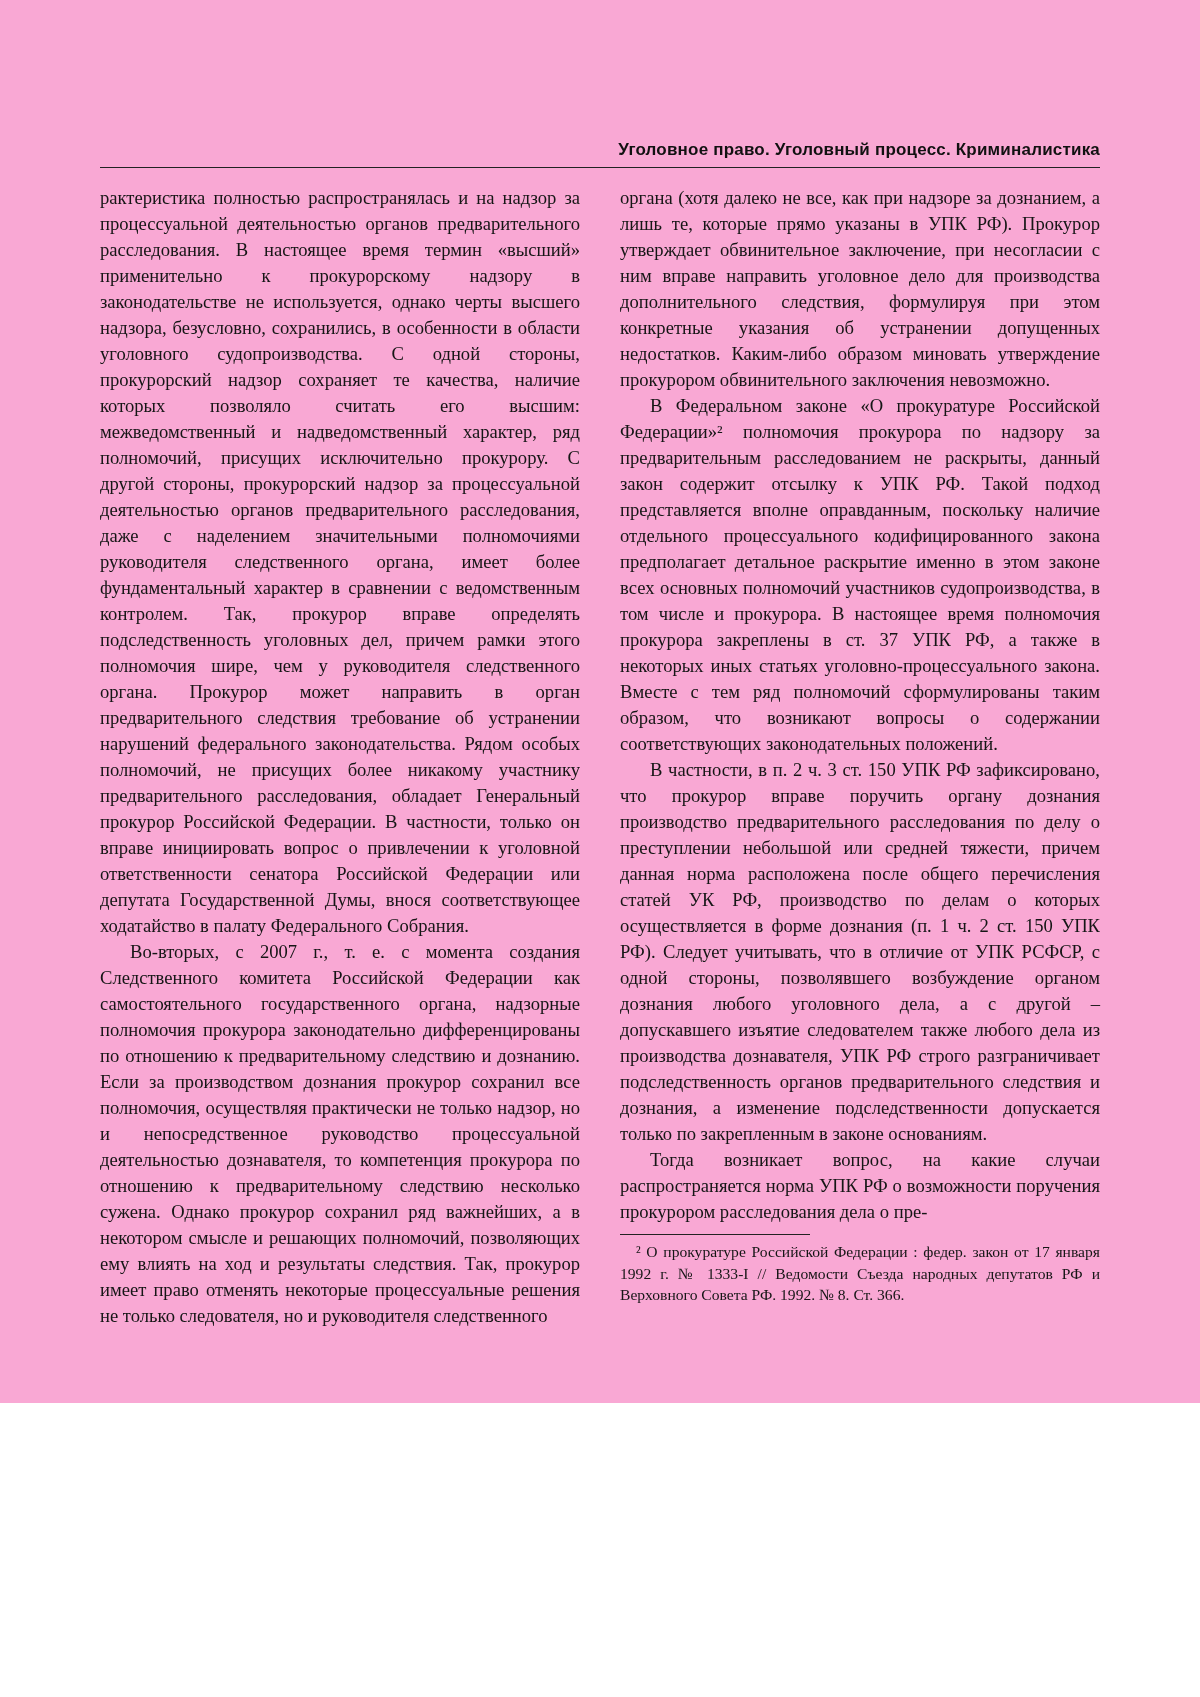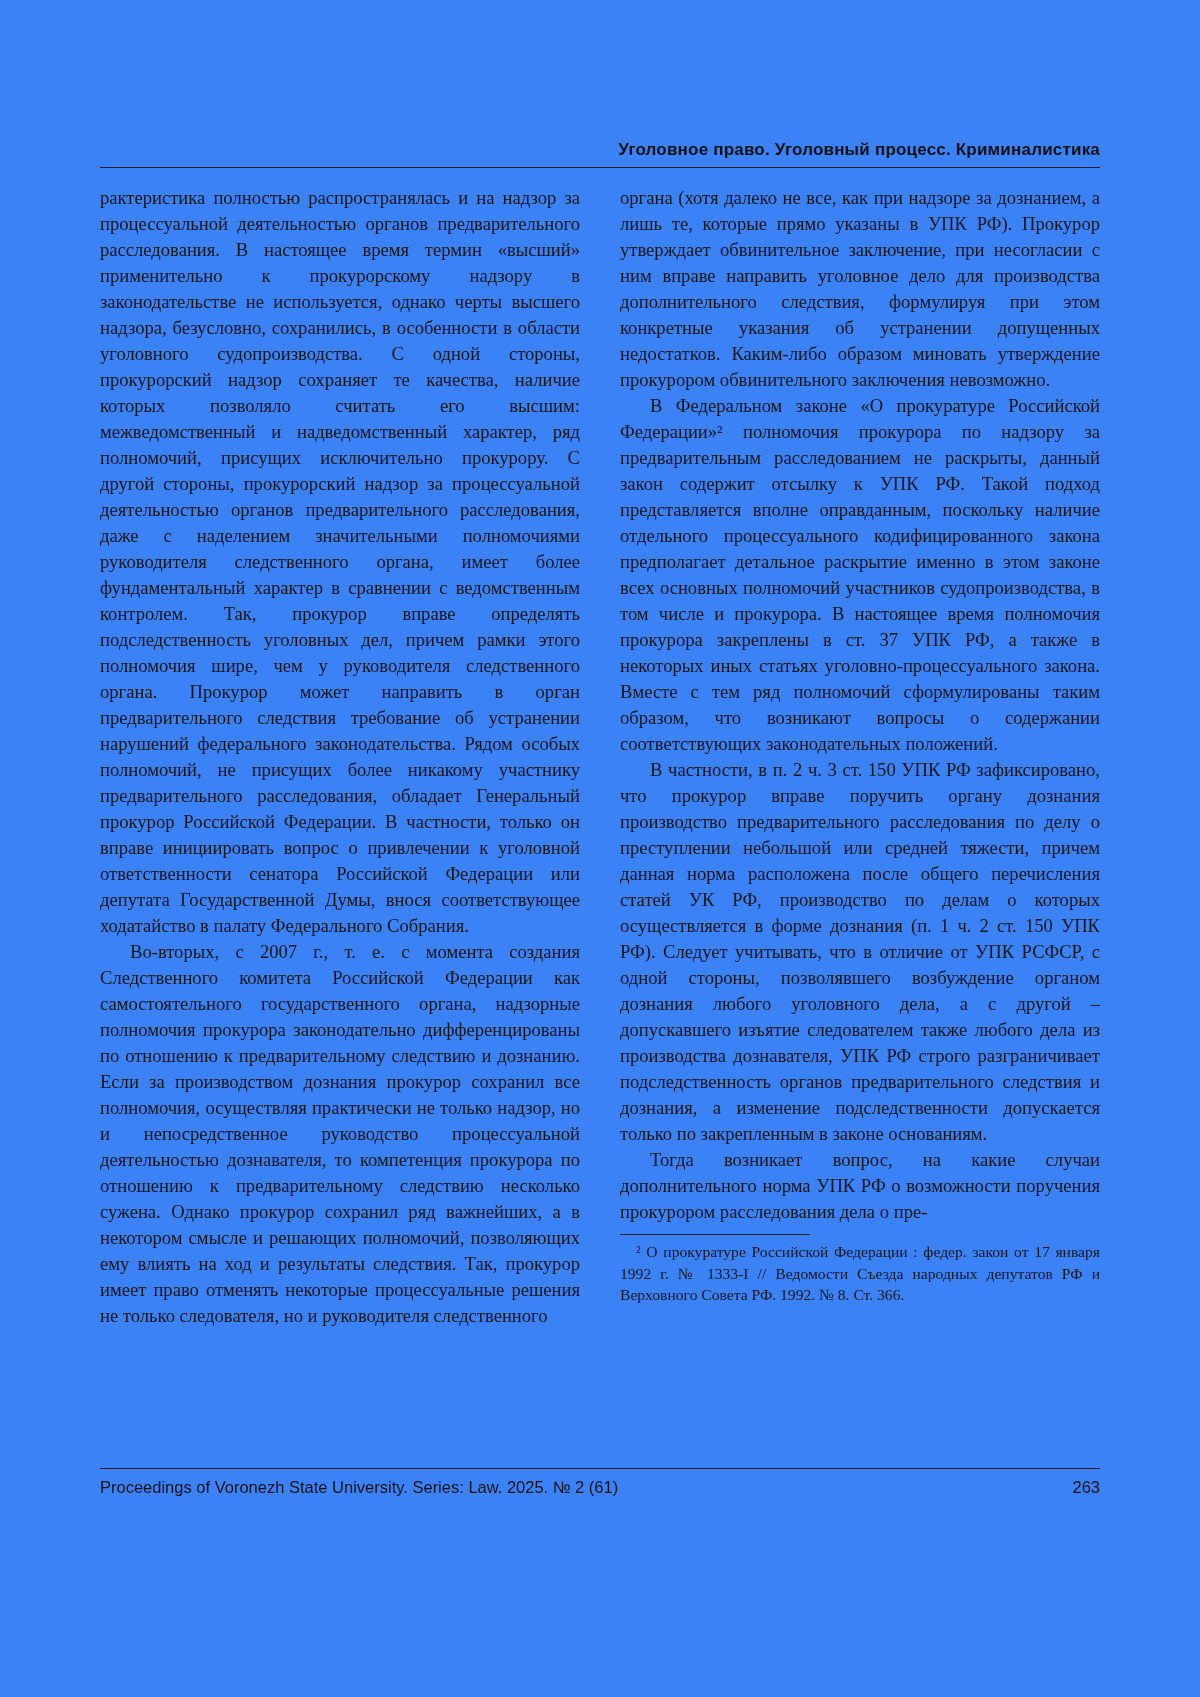--- a/index.html
+++ b/index.html
@@ -3,23 +3,23 @@
 <meta charset="utf-8">
 <style>
   html, body {
     margin: 0;
     padding: 0;
     background: #ffffff;
   }
   .page {
     position: relative;
     width: 1200px;
-    height: 1697px;
+    height: 1403px;
     margin: 0 auto;
-    background: #3b82f6;
+    background: #f9a8d4;
     box-sizing: border-box;
     padding: 140px 100px 0 100px;
     font-family: "Liberation Serif", serif;
     color: #161616;
     overflow: hidden;
   }
   .running-head {
     text-align: right;
     font-family: "Liberation Sans", sans-serif;
     font-weight: 700;
@@ -95,21 +95,21 @@
 
     <section class="col">
       <p class="para no-indent">рактеристика полностью распространялась и на надзор за процессуальной деятельностью органов предварительного расследования. В настоящее время термин «высший» применительно к прокурорскому надзору в законодательстве не используется, однако черты высшего надзора, безусловно, сохранились, в особенности в области уголовного судопроизводства. С одной стороны, прокурорский надзор сохраняет те качества, наличие которых позволяло считать его высшим: межведомственный и надведомственный характер, ряд полномочий, присущих исключительно прокурору. С другой стороны, прокурорский надзор за процессуальной деятельностью органов предварительного расследования, даже с наделением значительными полномочиями руководителя следственного органа, имеет более фундаментальный характер в сравнении с ведомственным контролем. Так, прокурор вправе определять подследственность уголовных дел, причем рамки этого полномочия шире, чем у руководителя следственного органа. Прокурор может направить в орган предварительного следствия требование об устранении нарушений федерального законодательства. Рядом особых полномочий, не присущих более никакому участнику предварительного расследования, обладает Генеральный прокурор Российской Федерации. В частности, только он вправе инициировать вопрос о привлечении к уголовной ответственности сенатора Российской Федерации или депутата Государственной Думы, внося соответствующее ходатайство в палату Федерального Собрания.</p>
       <p class="para">Во-вторых, с 2007 г., т. е. с момента создания Следственного комитета Российской Федерации как самостоятельного государственного органа, надзорные полномочия прокурора законодательно дифференцированы по отношению к предварительному следствию и дознанию. Если за производством дознания прокурор сохранил все полномочия, осуществляя практически не только надзор, но и непосредственное руководство процессуальной деятельностью дознавателя, то компетенция прокурора по отношению к предварительному следствию несколько сужена. Однако прокурор сохранил ряд важнейших, а в некотором смысле и решающих полномочий, позволяющих ему влиять на ход и результаты следствия. Так, прокурор имеет право отменять некоторые процессуальные решения не только следователя, но и руководителя следственного</p>
     </section>
 
     <section class="col">
       <p class="para no-indent">органа (хотя далеко не все, как при надзоре за дознанием, а лишь те, которые прямо указаны в УПК РФ). Прокурор утверждает обвинительное заключение, при несогласии с ним вправе направить уголовное дело для производства дополнительного следствия, формулируя при этом конкретные указания об устранении допущенных недостатков. Каким-либо образом миновать утверждение прокурором обвинительного заключения невозможно.</p>
       <p class="para">В Федеральном законе «О прокуратуре Российской Федерации»² полномочия прокурора по надзору за предварительным расследованием не раскрыты, данный закон содержит отсылку к УПК РФ. Такой подход представляется вполне оправданным, поскольку наличие отдельного процессуального кодифицированного закона предполагает детальное раскрытие именно в этом законе всех основных полномочий участников судопроизводства, в том числе и прокурора. В настоящее время полномочия прокурора закреплены в ст. 37 УПК РФ, а также в некоторых иных статьях уголовно-процессуального закона. Вместе с тем ряд полномочий сформулированы таким образом, что возникают вопросы о содержании соответствующих законодательных положений.</p>
       <p class="para">В частности, в п. 2 ч. 3 ст. 150 УПК РФ зафиксировано, что прокурор вправе поручить органу дознания производство предварительного расследования по делу о преступлении небольшой или средней тяжести, причем данная норма расположена после общего перечисления статей УК РФ, производство по делам о которых осуществляется в форме дознания (п. 1 ч. 2 ст. 150 УПК РФ). Следует учитывать, что в отличие от УПК РСФСР, с одной стороны, позволявшего возбуждение органом дознания любого уголовного дела, а с другой – допускавшего изъятие следователем также любого дела из производства дознавателя, УПК РФ строго разграничивает подследственность органов предварительного следствия и дознания, а изменение подследственности допускается только по закрепленным в законе основаниям.</p>
-      <p class="para">Тогда возникает вопрос, на какие случаи дополнительного норма УПК РФ о возможности поручения прокурором расследования дела о пре-</p>
+      <p class="para">Тогда возникает вопрос, на какие случаи распространяется норма УПК РФ о возможности поручения прокурором расследования дела о пре-</p>
 
       <div class="footnote-rule"></div>
       <p class="footnote">² О прокуратуре Российской Федерации : федер. закон от 17 января 1992 г. № 1333-I // Ведомости Съезда народных депутатов РФ и Верховного Совета РФ. 1992. № 8. Ст. 366.</p>
     </section>
 
   </main>
 
   <footer class="page-footer">
     <div class="footer-rule"></div>
     <div class="footer-row">

